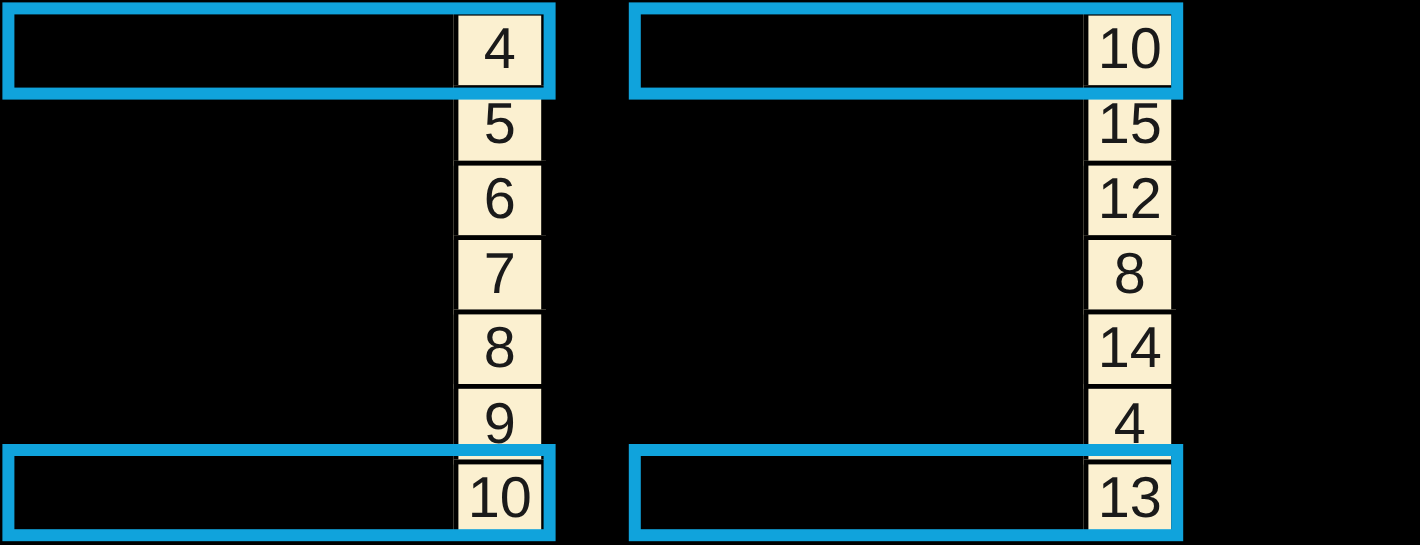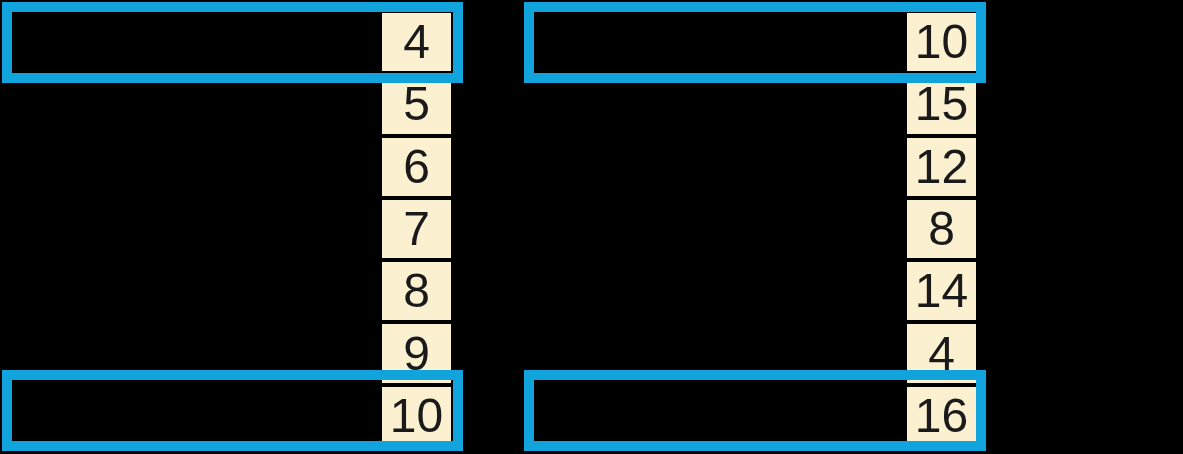--- a/index.html
+++ b/index.html
@@ -66,21 +66,21 @@
     <div class="cell">10</div>
   </div>
 
   <div class="column col-right">
     <div class="cell">10</div>
     <div class="cell">15</div>
     <div class="cell">12</div>
     <div class="cell">8</div>
     <div class="cell">14</div>
     <div class="cell">4</div>
-    <div class="cell">16</div>
+    <div class="cell">13</div>
   </div>
 
   <div class="frame frame-tl"></div>
   <div class="frame frame-bl"></div>
   <div class="frame frame-tr"></div>
   <div class="frame frame-br"></div>
 
 </div>
 
 </body></html>

